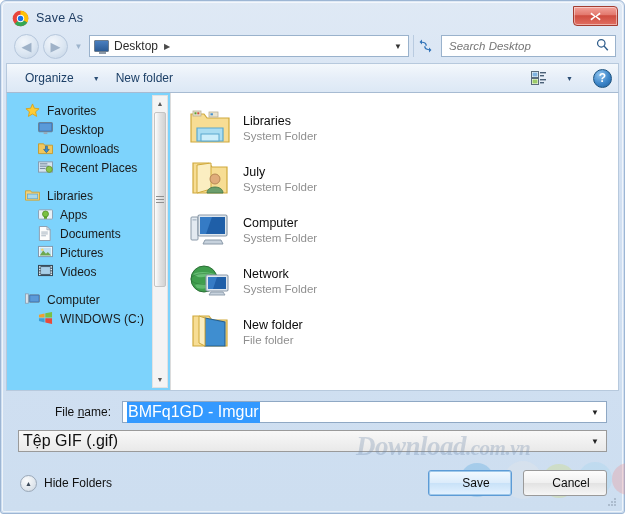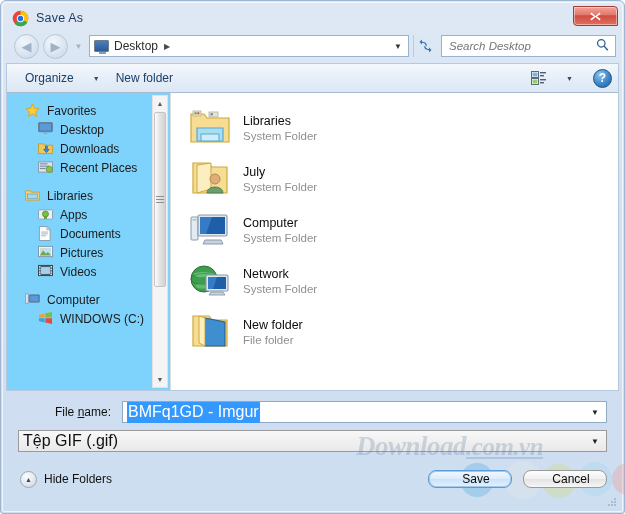--- a/index.html
+++ b/index.html
@@ -249,24 +249,24 @@
   .round-btn {
     width: 17px; height: 17px; border-radius: 50%;
     background: radial-gradient(circle at 38% 30%, #fbfcfd 0%, #e2e8ee 55%, #cbd5e0 100%);
     border: 1px solid #9aa8b8;
     display: flex; align-items: center; justify-content: center;
     font-size: 7px; color: #3c4a5a;
   }
   .hide-label { font-size: 12px; color: #111; }
   .footer-spacer { flex: 1 1 auto; }
   .btn {
-    width: 84px; height: 18px;
+    width: 84px; height: 26px;
     display: flex; align-items: center; justify-content: center;
     font-size: 12px; color: #0b0b0b; cursor: pointer;
-    border-radius: 8px;
+    border-radius: 3px;
     padding-left: 12px;
   }
   .btn.save {
     background: linear-gradient(180deg,#f2f9ff 0%,#dcecfb 48%,#c9e2f8 52%,#e4f2ff 100%);
     border: 1px solid #5c9bd6;
     box-shadow: 0 0 0 1px #9fc8ea inset;
     margin-right: 11px;
   }
   .btn.cancel {
     background: linear-gradient(180deg,#fdfdfd 0%,#f0f0f0 48%,#e3e3e3 52%,#f6f6f6 100%);
@@ -278,21 +278,21 @@
     position: absolute; left: 355px; top: 430px;
     pointer-events: none; user-select: none;
   }
   .wm-text {
     font-family: "Liberation Serif", serif;
     font-style: italic; font-weight: bold; font-size: 27px;
     color: rgba(110,135,170,.30);
     letter-spacing: -0.5px;
     white-space: nowrap;
   }
-  .wm-text .sm { font-size: 25px; text-decoration: underline; }
+  .wm-text .sm { font-size: 21px; }
   .wm-dot { position: absolute; border-radius: 50%; opacity: .30; }
 
   .resize-grip {
     position: absolute; right: 7px; bottom: 6px;
     width: 11px; height: 11px; opacity: .5;
   }
   .resize-grip i {
     position: absolute; width: 2px; height: 2px; background: #8c9cad; display:block;
   }
 </style>

